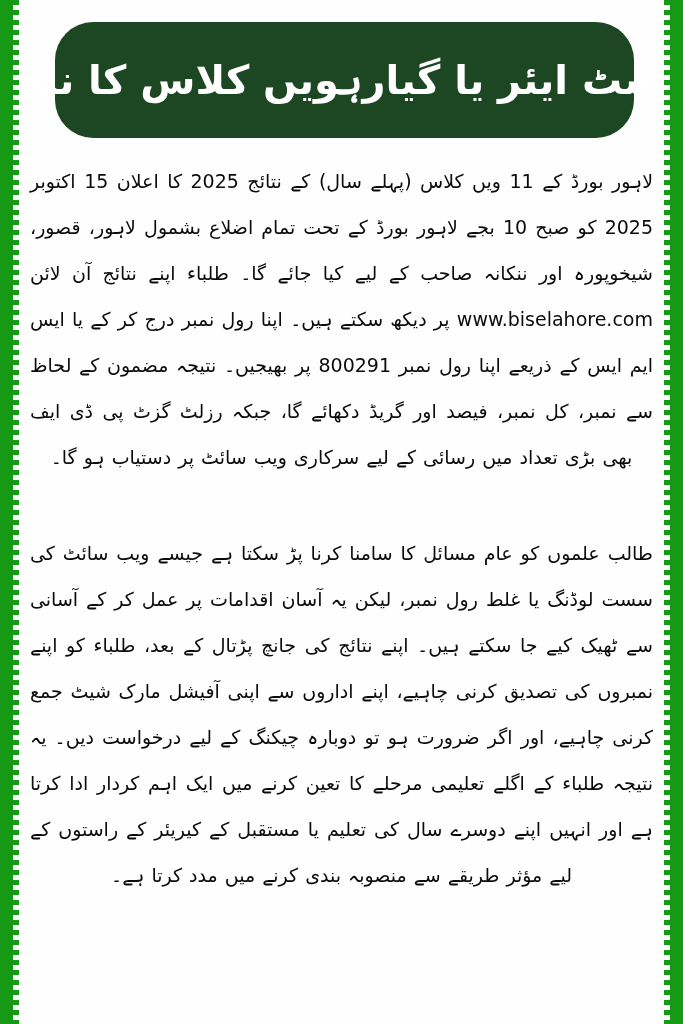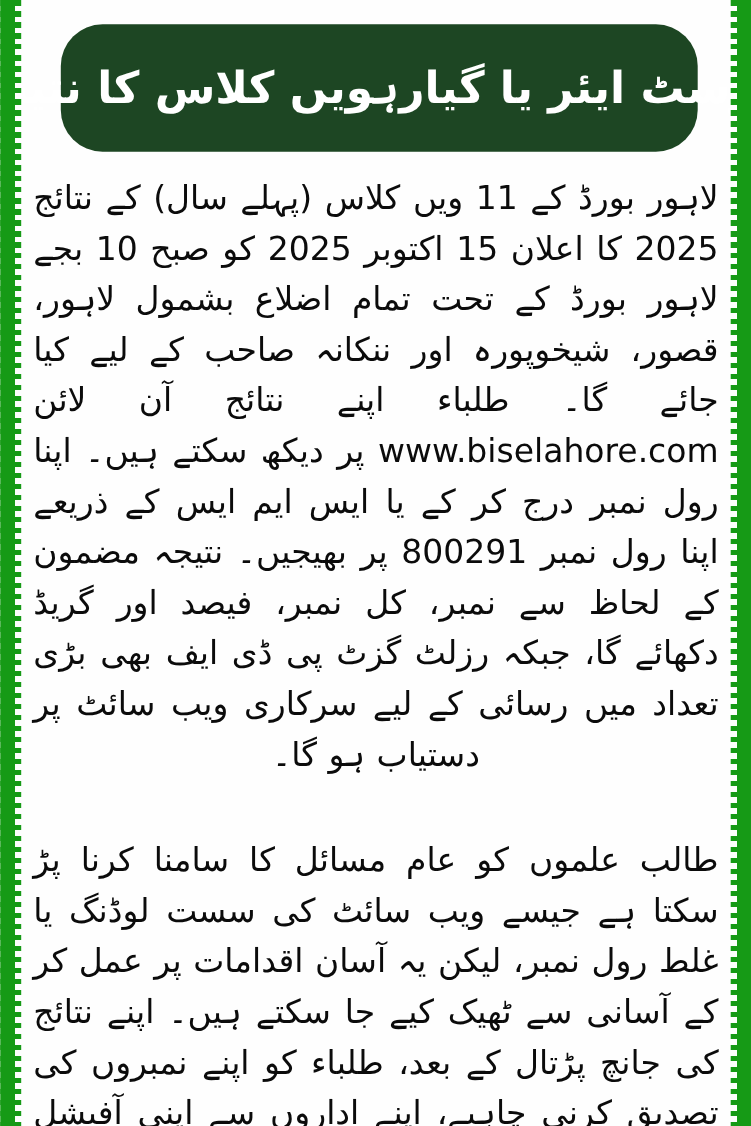--- a/index.html
+++ b/index.html
@@ -61,21 +61,21 @@
   .content {
     position: absolute;
     top: 158px;
     left: 30px;
     right: 30px;
     direction: rtl;
     color: #0b0b0b;
   }
   .content p {
     margin: 0;
-    font-size: 30px;
+    font-size: 19px;
     line-height: 46px;
     text-align: justify;
     text-align-last: center;
     word-spacing: 1px;
   }
   .content p + p {
     margin-top: 50px;
   }
 </style>
 </head>

